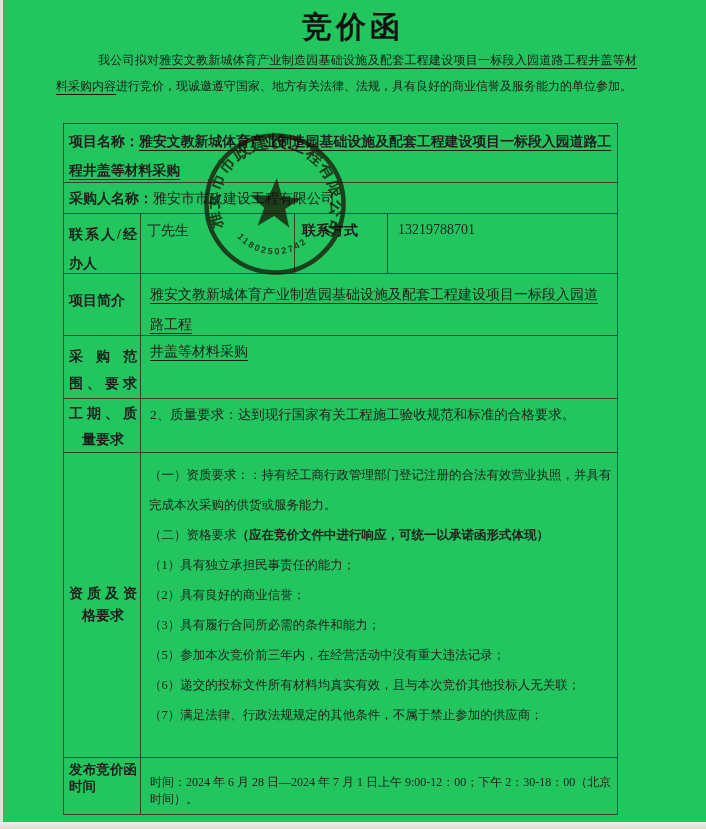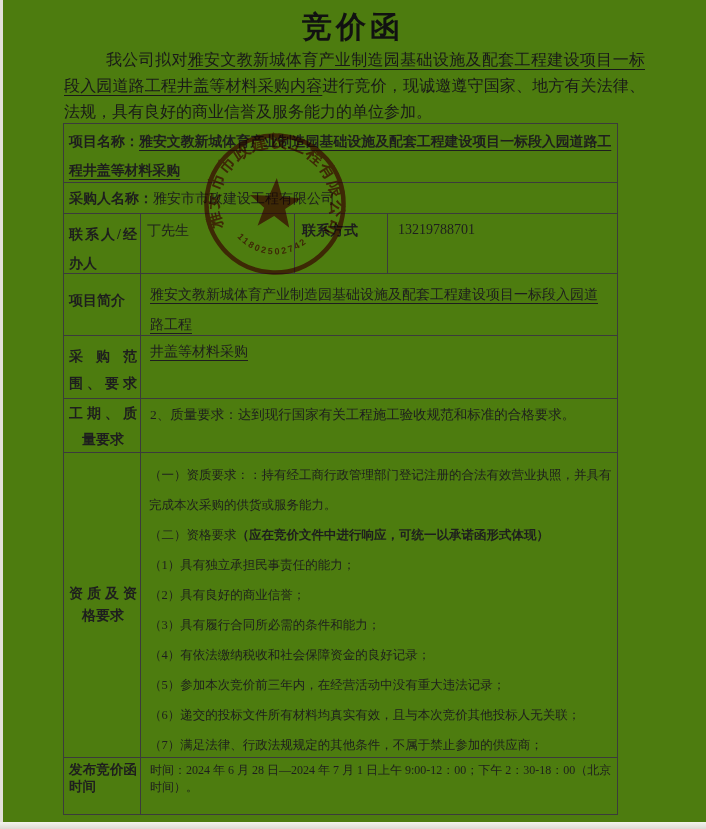--- a/index.html
+++ b/index.html
@@ -1,30 +1,30 @@
 <!DOCTYPE html>
 <html><head>
 <meta charset="utf-8">
 <style>
   html,body{margin:0;padding:0;background:#e9e7e3;}
   .page{
     position:relative;width:706px;height:829px;margin:0 auto;
-    background:#4d7c0f;overflow:hidden;color:#1e1e1e;
+    background:#22c55e;overflow:hidden;color:#1e1e1e;
     font-family:"Liberation Serif", serif;
   }
   .scan-edge-bottom{position:absolute;left:0;bottom:0;width:100%;height:7px;background:linear-gradient(#f4f2ee,#dddad4);}
   .scan-edge-left{position:absolute;left:0;top:0;width:3px;height:100%;background:#e3e0da;}
   .title{
     position:absolute;top:7px;left:0;width:100%;margin:0;text-align:center;
     font-family:"Liberation Sans", sans-serif;font-weight:bold;
     font-size:30px;letter-spacing:4px;color:#111;
   }
   .intro{
-    position:absolute;top:47px;left:64px;width:581px;margin:0;
-    font-size:16px;line-height:26px;text-align:justify;text-indent:42px;color:#191919;
+    position:absolute;top:47px;left:56px;width:581px;margin:0;
+    font-size:12px;line-height:26px;text-align:justify;text-indent:42px;color:#191919;
   }
   .u{text-decoration:underline;text-underline-offset:3.5px;text-decoration-thickness:1.2px;}
   .b{font-weight:bold;}
 
   .btable{
     position:absolute;left:63px;top:123px;width:555px;box-sizing:border-box;
     border:1.6px solid #3b3b3b;font-size:14px;
   }
   .row{display:flex;box-sizing:border-box;border-bottom:1.6px solid #3b3b3b;overflow:hidden;}
   .row:last-child{border-bottom:none;}
@@ -48,21 +48,21 @@
   .content{flex:1;box-sizing:border-box;padding:6px 6px 0 9px;}
   .r4 .lblcell{padding-top:13px;}
   .r4 .content{line-height:30px;padding-right:7px;}
   .r5 .lblcell{padding-top:7px;}
   .r5 .content{padding-top:7px;}
   .r6 .lblcell{padding-top:2px;line-height:26px;}
   .r6 .content{padding-top:6px;line-height:19px;font-size:13.5px;}
   .r7 .lblcell{display:flex;flex-direction:column;justify-content:center;padding-top:0;line-height:22px;}
   .r7 .content{padding:7px 2px 0 8px;font-size:12.5px;line-height:30px;}
   .r8 .lblcell{padding-top:4px;line-height:16.5px;font-size:13.5px;}
-  .r8 .content{padding:4px 2px 0 9px;font-size:12px;line-height:17px;}
+  .r8 .content{padding:4px 2px 0 9px;font-size:12px;line-height:17px;margin-top:12px;}
   .qitem{margin:0;}
 
   .stamp{
     position:absolute;left:195px;top:124px;width:160px;height:160px;
     transform:rotate(4deg);mix-blend-mode:multiply;opacity:0.92;pointer-events:none;
   }
   .stamp text{font-family:"Liberation Sans", sans-serif;}
 </style>
 </head>
 <body>
@@ -108,21 +108,20 @@
     </div>
 
     <div class="row r7">
       <div class="cell lblcell sep ctr">资质及资格要求</div>
       <div class="cell content">
         <div class="qitem"><span>（一）资质要求：：持有经工商行政管理部门登记注册的合法有效营业执照，并具有完成本次采购的供货或服务能力。</span><span class="b"></span></div>
         <div class="qitem"><span>（二）资格要求</span><span class="b">（应在竞价文件中进行响应，可统一以承诺函形式体现）</span></div>
         <div class="qitem"><span>（1）具有独立承担民事责任的能力；</span><span class="b"></span></div>
         <div class="qitem"><span>（2）具有良好的商业信誉；</span><span class="b"></span></div>
         <div class="qitem"><span>（3）具有履行合同所必需的条件和能力；</span><span class="b"></span></div>
-        <div class="qitem"><span>（4）有依法缴纳税收和社会保障资金的良好记录；</span><span class="b"></span></div>
         <div class="qitem"><span>（5）参加本次竞价前三年内，在经营活动中没有重大违法记录；</span><span class="b"></span></div>
         <div class="qitem"><span>（6）递交的投标文件所有材料均真实有效，且与本次竞价其他投标人无关联；</span><span class="b"></span></div>
         <div class="qitem"><span>（7）满足法律、行政法规规定的其他条件，不属于禁止参加的供应商；</span><span class="b"></span></div>
       </div>
     </div>
 
     <div class="row r8">
       <div class="cell lblcell sep">发布竞价函时间</div>
       <div class="cell content">时间：2024 年 6 月 28 日—2024 年 7 月 1 日上午 9:00-12：00；下午 2：30-18：00（北京时间）。</div>
     </div>

